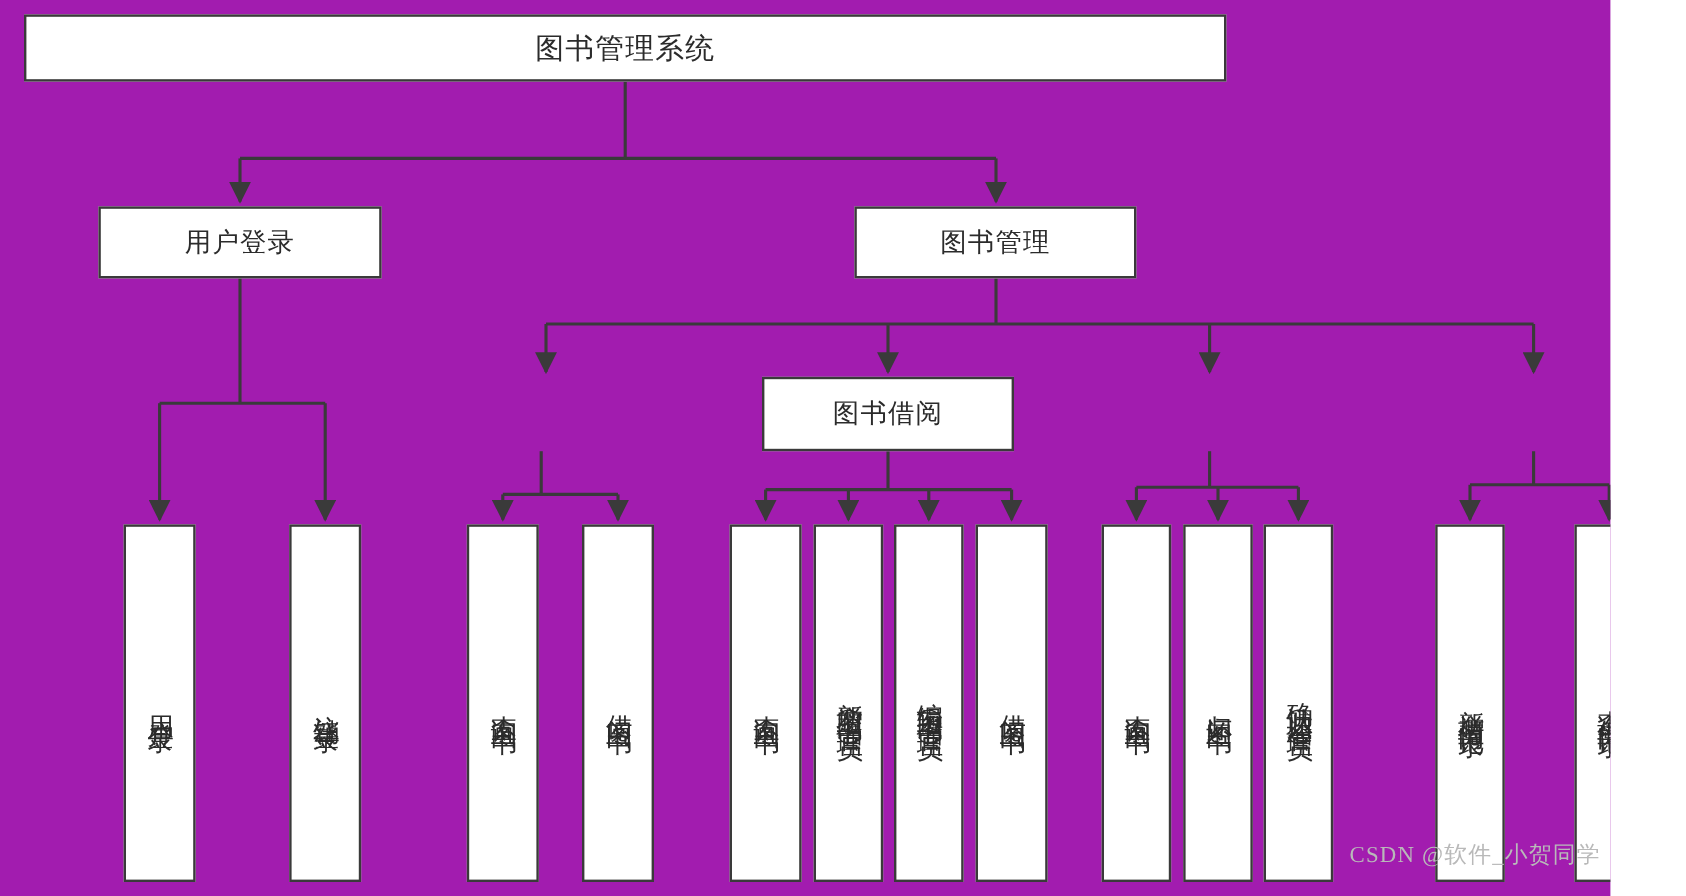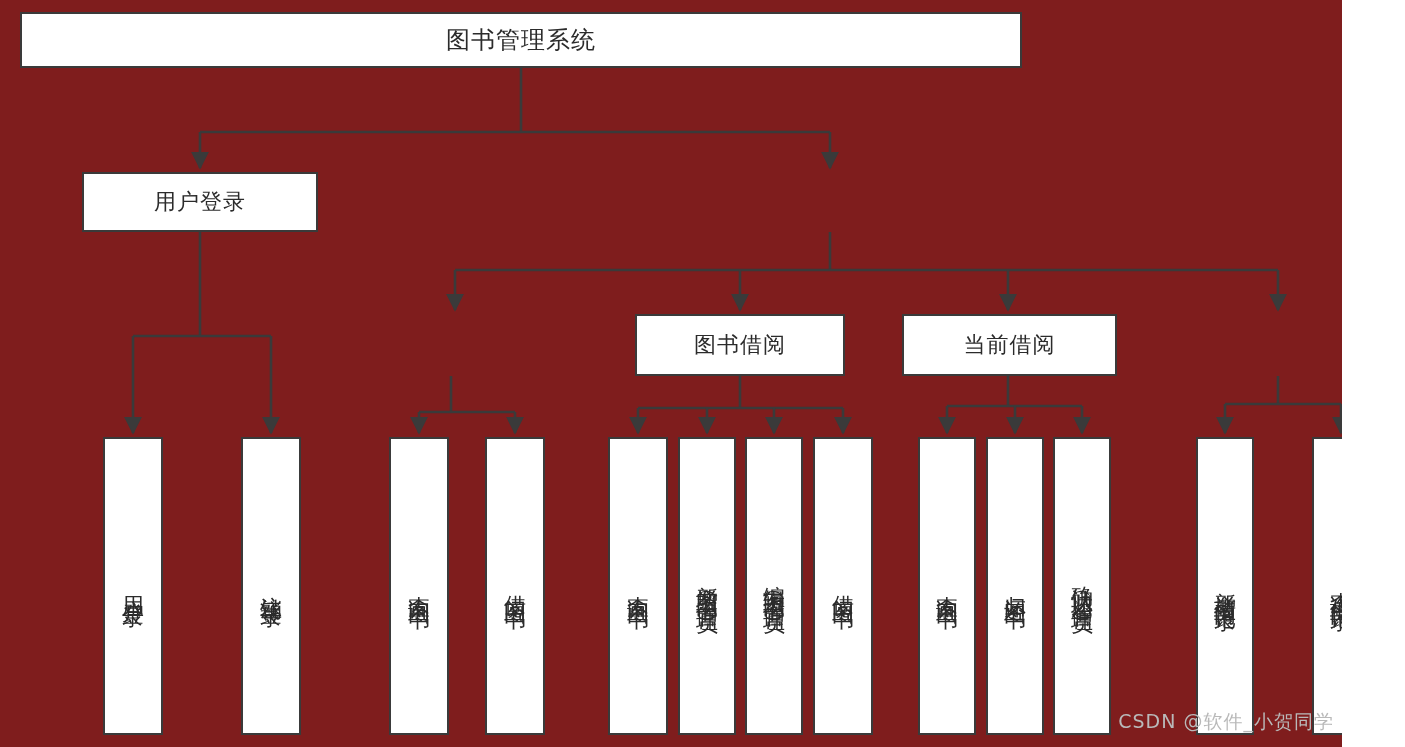--- a/index.html
+++ b/index.html
@@ -7,21 +7,21 @@
     padding: 0;
     background: #ffffff;
   }
   body {
     font-family: "DejaVu Sans", "Liberation Sans", sans-serif;
   }
   #canvas {
     position: relative;
     width: 1342px;
     height: 747px;
-    background: #7f1d1d;
+    background: #a21caf;
     overflow: hidden;
   }
   #wires {
     position: absolute;
     left: 0;
     top: 0;
     width: 1405px;
     height: 747px;
     pointer-events: none;
   }
@@ -55,26 +55,27 @@
     white-space: nowrap;
     display: block;
   }
   .htext {
     white-space: nowrap;
     letter-spacing: 1px;
   }
   #watermark {
     position: absolute;
     right: 8px;
-    bottom: 12px;
+    bottom: 22px;
     font-size: 19px;
     color: #b9b9b9;
     letter-spacing: 1px;
     white-space: nowrap;
     z-index: 3;
+    font-family: Liberation Serif, serif;
   }
 </style>
 </head>
 <body>
 
 <div id="canvas">
 
   <svg id="wires" viewBox="0 0 1405 747" xmlns="http://www.w3.org/2000/svg">
     <defs>
       <marker id="arrow" viewBox="0 0 10 10" refX="9" refY="5" markerWidth="7" markerHeight="7" orient="auto-start-reverse">
@@ -125,26 +126,26 @@
     </g>
   </svg>
 
   <div class="node root" style="left:20px; top:12px; width:1002px; height:56px;">
     <span class="htext">图书管理系统</span>
   </div>
 
   <div class="node l2" style="left:82px; top:172px; width:236px; height:60px;">
     <span class="htext">用户登录</span>
   </div>
+  <div class="node l2" style="left:712px; top:172px; width:235px; height:60px;">
+    <span class="htext">图书管理</span>
+  </div>
 
   <div class="node l2" style="left:635px; top:314px; width:210px; height:62px;">
     <span class="htext">图书借阅</span>
-  </div>
-  <div class="node l2" style="left:902px; top:314px; width:215px; height:62px;">
-    <span class="htext">当前借阅</span>
   </div>
 
   <div class="node leaf" style="left:103px; top:437px; width:60px; height:298px;">
     <span class="vtext">用户登录</span>
   </div>
   <div class="node leaf" style="left:241px; top:437px; width:60px; height:298px;">
     <span class="vtext">注销登录</span>
   </div>
 
   <div class="node leaf" style="left:389px; top:437px; width:60px; height:298px;">

